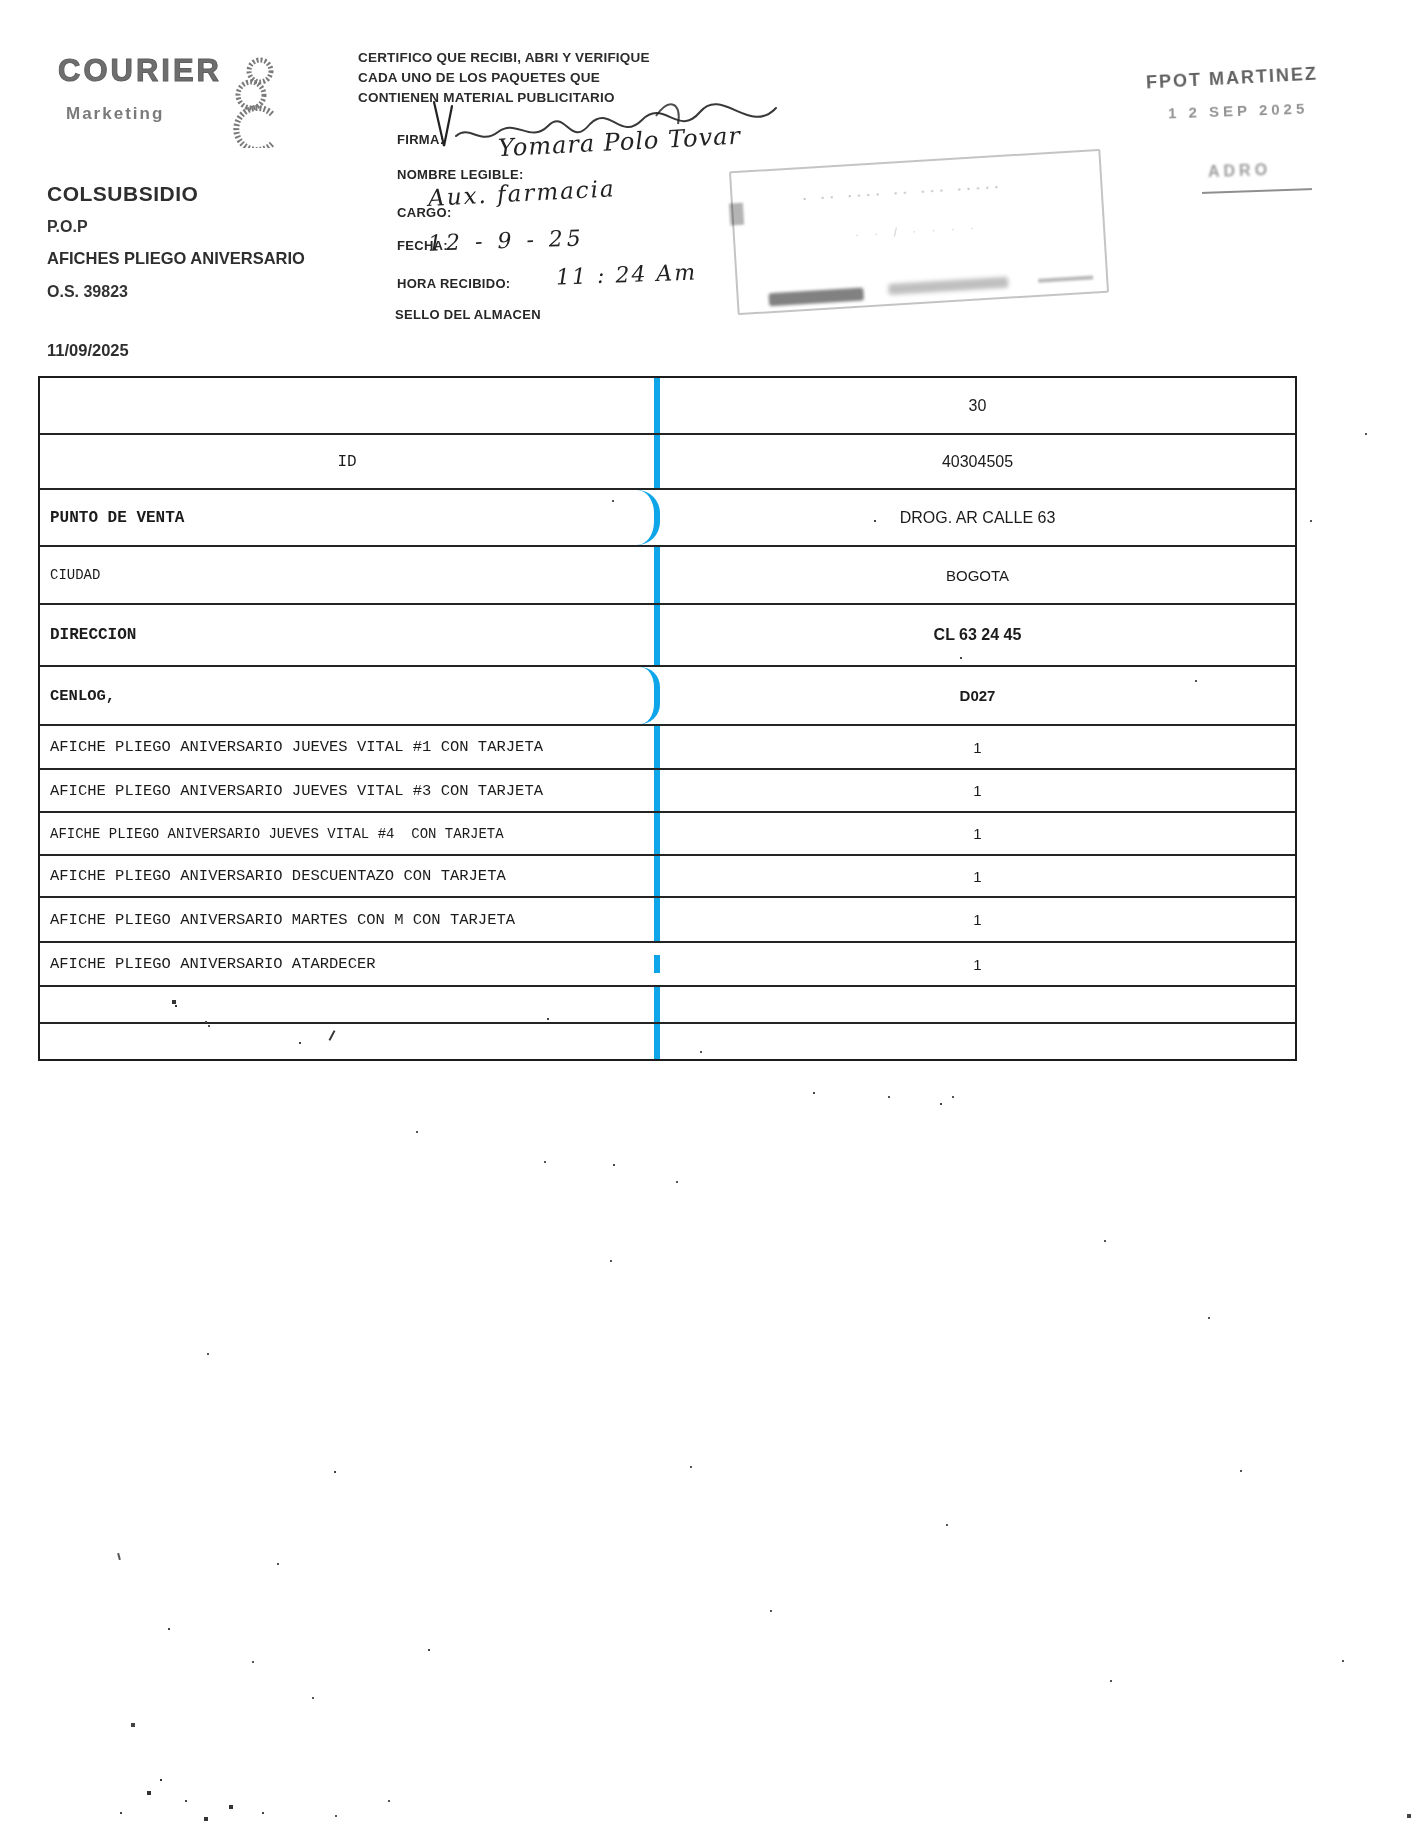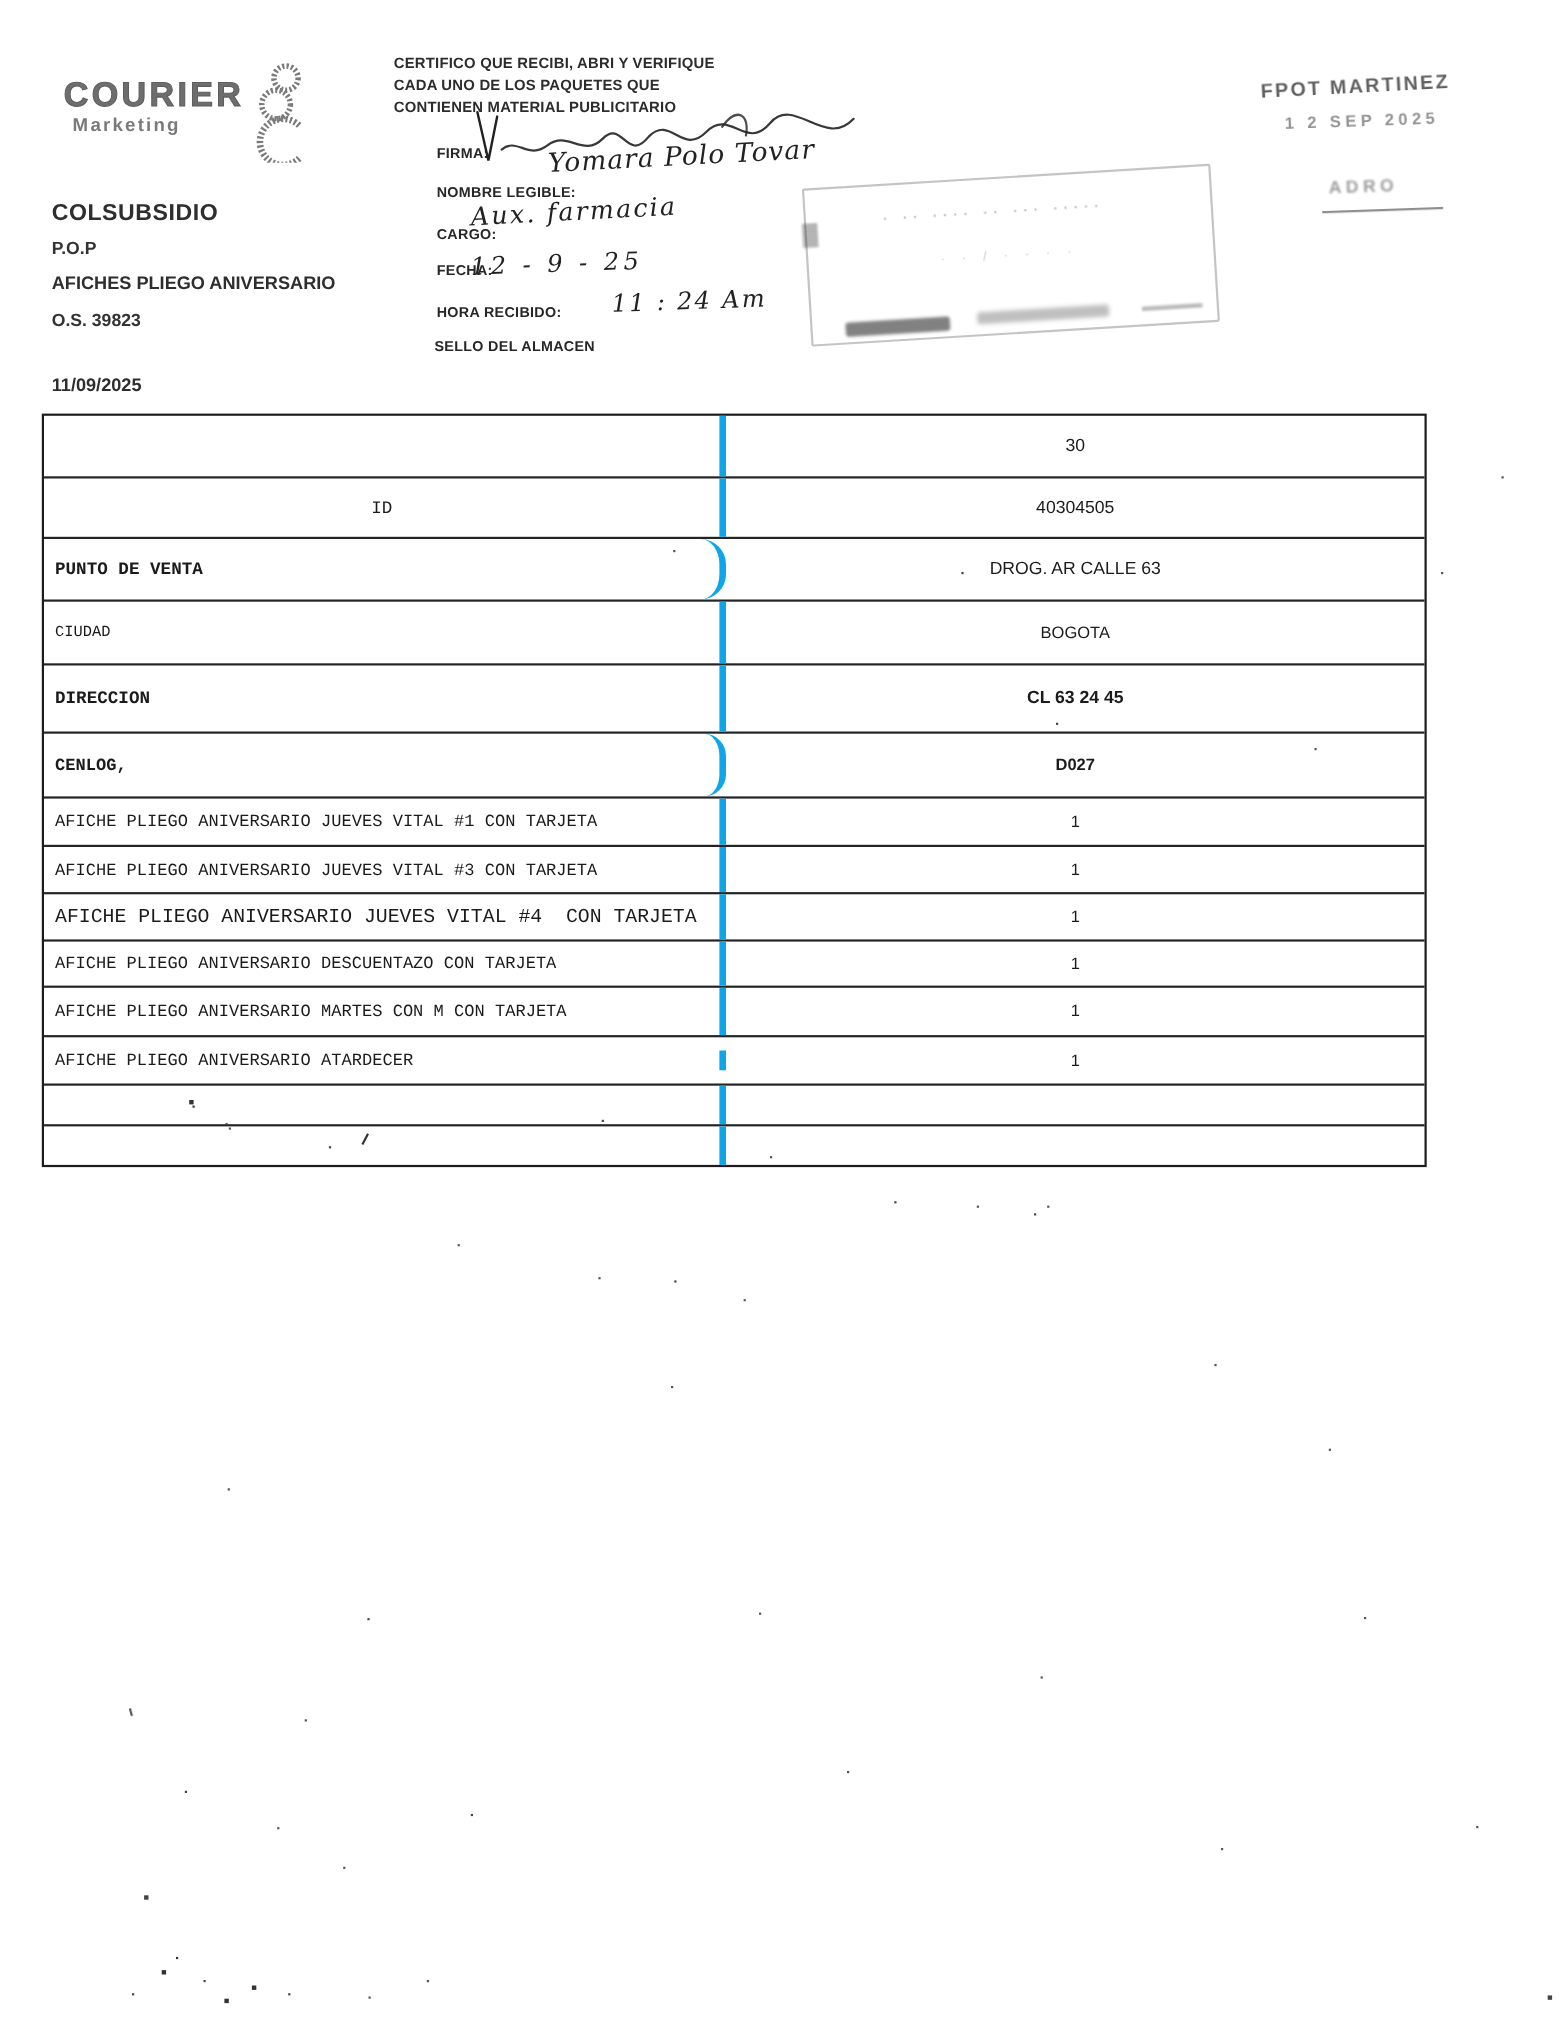--- a/index.html
+++ b/index.html
@@ -3,21 +3,21 @@
 <meta charset="utf-8">
 <style>
   html,body{margin:0;padding:0;background:#e8e8e8;}
   .page{
     position:relative;width:1420px;height:1834px;background:#ffffff;
     font-family:"Liberation Sans",sans-serif;color:#1b1b1b;overflow:hidden;
   }
   .abs{position:absolute;}
 
   
-  .logo-brand{left:58px;top:68px;font-size:31px;font-weight:700;letter-spacing:3px;
+  .logo-brand{left:58px;top:53px;font-size:31px;font-weight:700;letter-spacing:3px;
     color:#6e6e6e;-webkit-text-stroke:1px #5f5f5f;}
   .logo-sub{left:66px;top:104px;font-size:17px;font-weight:600;letter-spacing:2px;color:#7a7a7a;}
   .logo-glyph{left:220px;top:56px;}
 
   
   .client-name{left:47px;top:182px;font-size:21px;font-weight:700;color:#2e2e2e;letter-spacing:.5px;}
   .client-type{left:47px;top:218px;font-size:16px;font-weight:600;color:#333;}
   .client-campaign{left:47px;top:249px;font-size:16.5px;font-weight:700;color:#2e2e2e;}
   .client-os{left:47px;top:283px;font-size:16px;font-weight:600;color:#333;}
   .client-date{left:47px;top:341px;font-size:16.5px;font-weight:700;color:#2e2e2e;}
@@ -180,21 +180,21 @@
       </div>
       <div class="t-row" style="height: 44px;">
         <div class="t-label" style="font-size: 15.5px; font-weight: 500;">AFICHE PLIEGO ANIVERSARIO JUEVES VITAL #1 CON TARJETA</div>
         <div class="t-value" style="font-size: 15px; font-weight: 500;">1</div>
       </div>
       <div class="t-row" style="height: 43px;">
         <div class="t-label" style="font-size: 15.5px; font-weight: 500;">AFICHE PLIEGO ANIVERSARIO JUEVES VITAL #3 CON TARJETA</div>
         <div class="t-value" style="font-size: 15px; font-weight: 500;">1</div>
       </div>
       <div class="t-row" style="height: 43px;">
-        <div class="t-label" style="font-size: 18px; font-weight: 500;">AFICHE PLIEGO ANIVERSARIO JUEVES VITAL #4  CON TARJETA</div>
+        <div class="t-label" style="font-size: 14px; font-weight: 500;">AFICHE PLIEGO ANIVERSARIO JUEVES VITAL #4  CON TARJETA</div>
         <div class="t-value" style="font-size: 15px; font-weight: 500;">1</div>
       </div>
       <div class="t-row" style="height: 42px;">
         <div class="t-label" style="font-size: 15.5px; font-weight: 500;">AFICHE PLIEGO ANIVERSARIO DESCUENTAZO CON TARJETA</div>
         <div class="t-value" style="font-size: 15px; font-weight: 500;">1</div>
       </div>
       <div class="t-row" style="height: 45px;">
         <div class="t-label" style="font-size: 15.5px; font-weight: 500;">AFICHE PLIEGO ANIVERSARIO MARTES CON M CON TARJETA</div>
         <div class="t-value" style="font-size: 15px; font-weight: 500;">1</div>
       </div>

